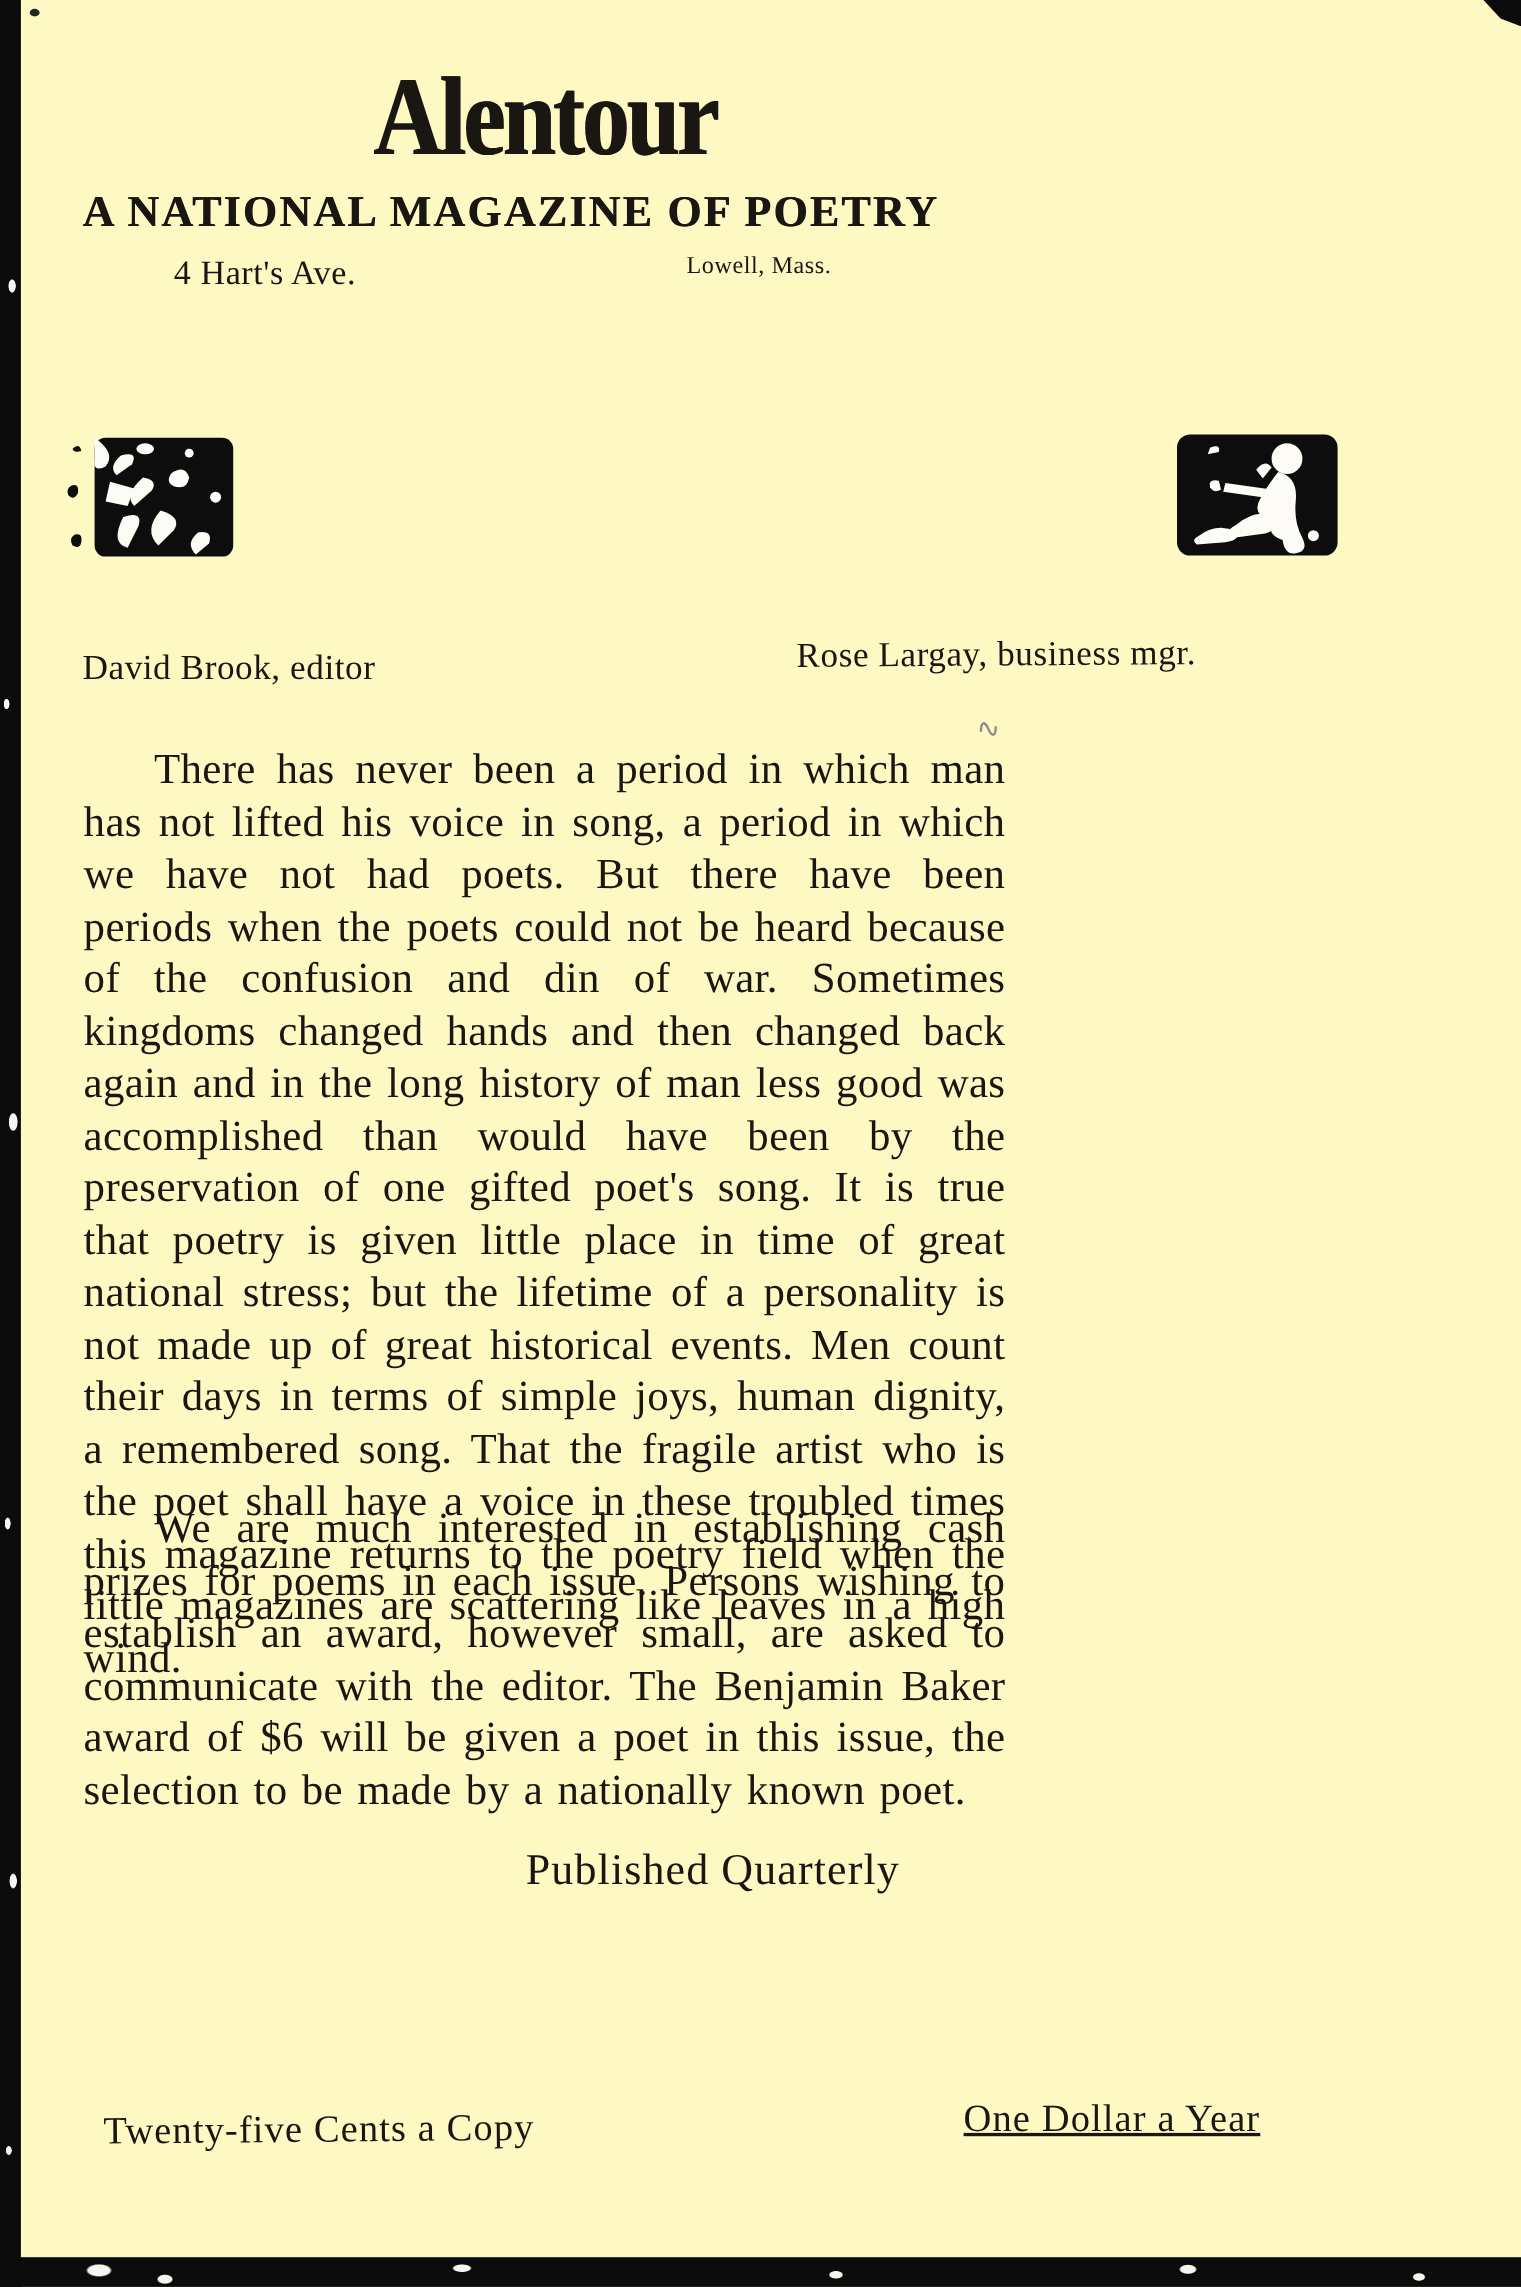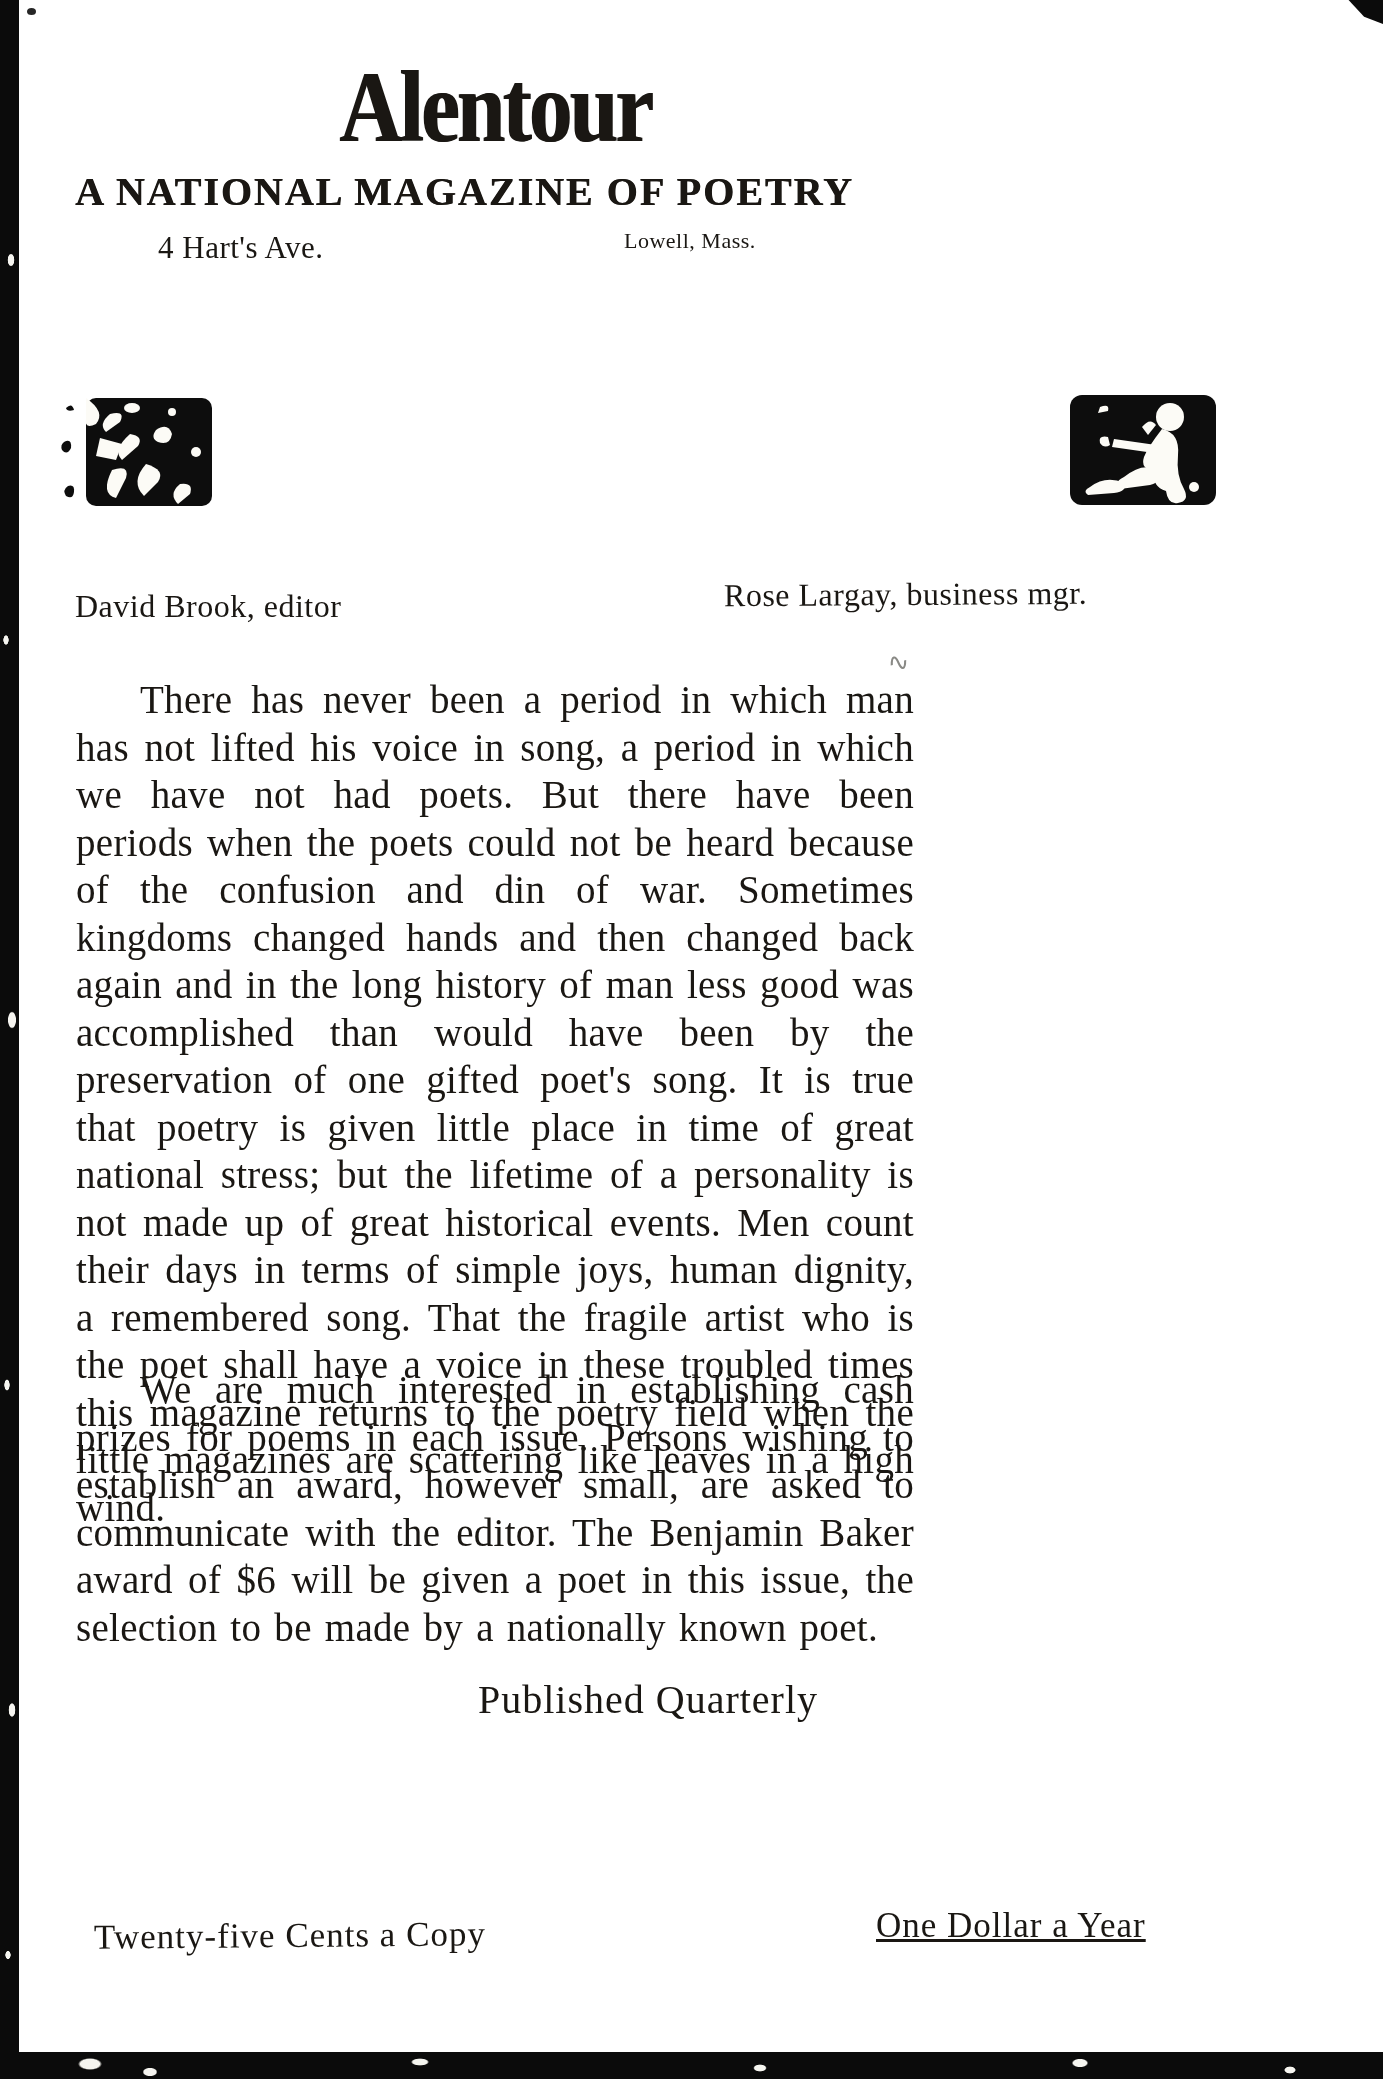--- a/index.html
+++ b/index.html
@@ -1,19 +1,19 @@
 <!DOCTYPE html>
 <html><head>
 <meta charset="utf-8">
 <style>
   html,body{margin:0;padding:0;background:#e8e6e0;}
   .page{
     position:relative;
     width:1383px;height:2079px;
-    background:#ffffff;
+    background:#fef9c3;
     overflow:hidden;
     font-family:"Liberation Serif","DejaVu Serif",serif;
     color:#1a1713;
   }
   
   .edge-left{
     position:absolute;left:0;top:0;width:19px;height:2079px;
     background-color:#0b0b0b;
     background-image:
       radial-gradient(ellipse 5px 9px at 11px 260px,#f6f5f0 60%,transparent 72%),

